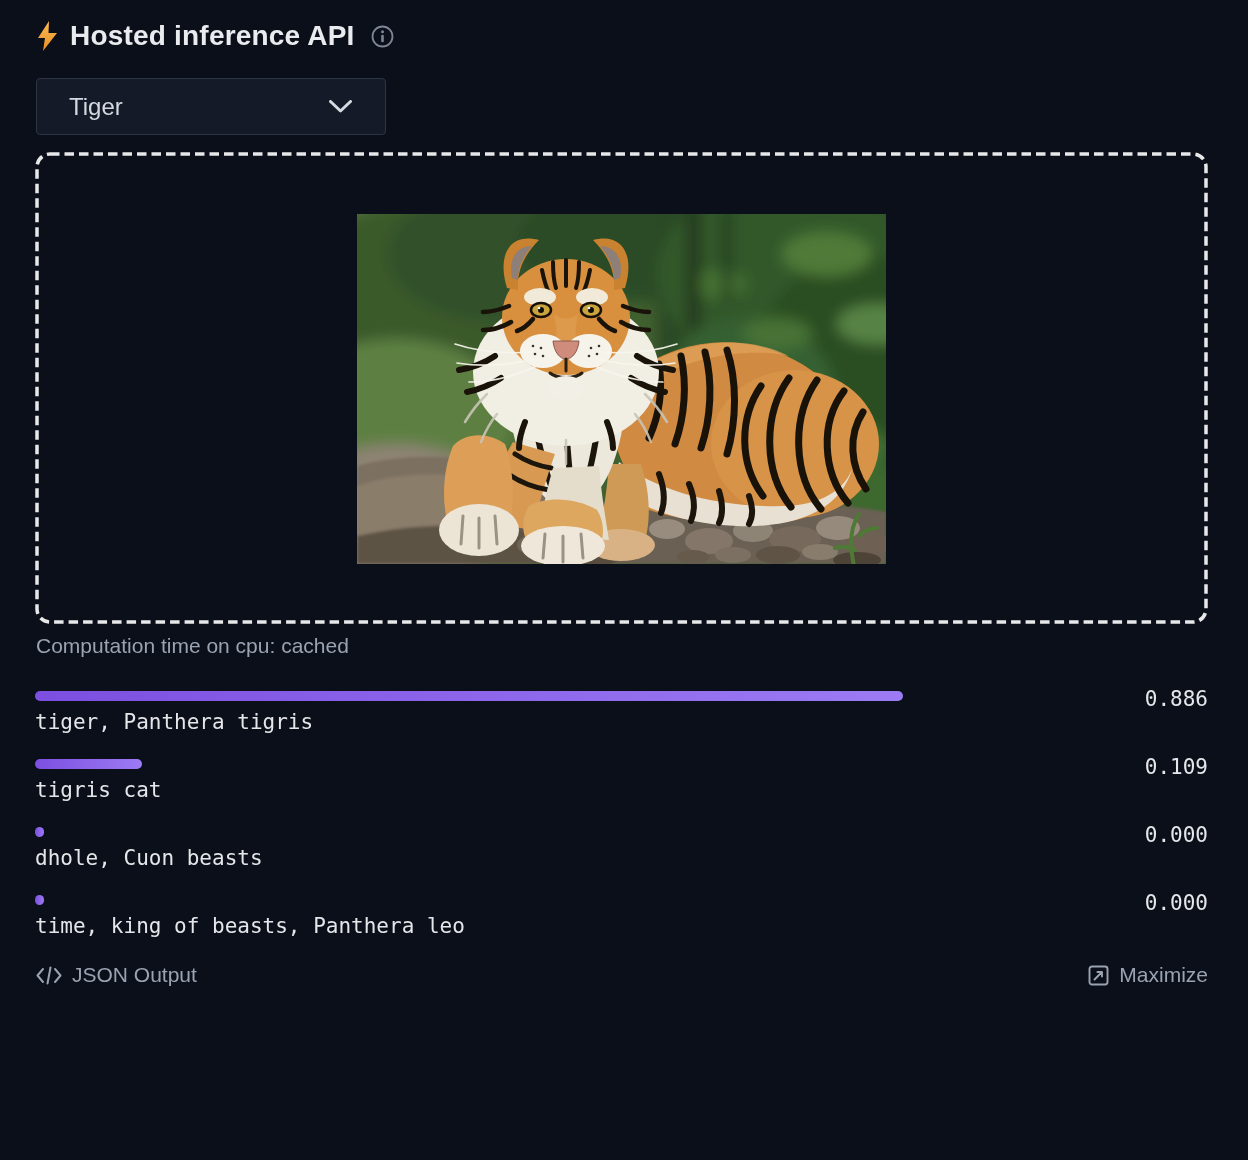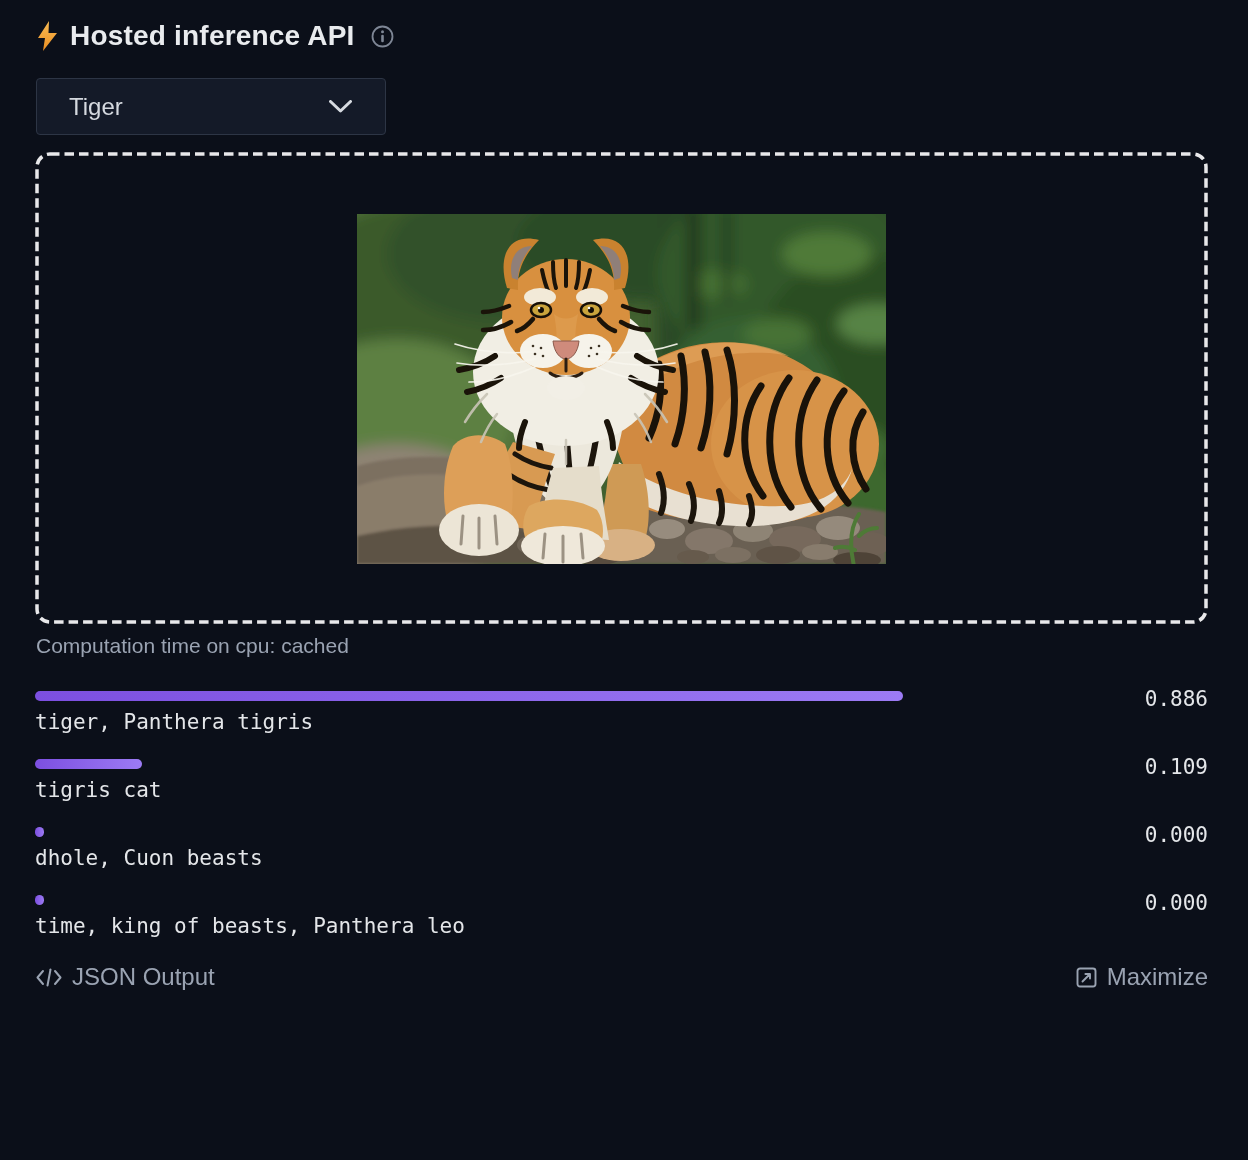--- a/index.html
+++ b/index.html
@@ -63,21 +63,21 @@
     font-size:21px;color:var(--mono-text);white-space:nowrap;
   }
   .row-value{
     width:193px;text-align:right;flex:none;
     font-family:"DejaVu Sans Mono",monospace;font-size:21px;line-height:1.1;
     color:var(--mono-text);margin-top:-3px;
   }
 
   
   .footer{display:flex;align-items:center;justify-content:space-between;margin:13px 40px 0 36px;}
-  .foot-btn{display:flex;align-items:center;gap:10px;color:var(--secondary-text);font-size:24px;cursor:pointer;}
+  .foot-btn{display:flex;align-items:center;gap:10px;color:var(--secondary-text);font-size:21px;cursor:pointer;}
   .code-ic{width:26px;height:19px;display:block;}
   .max-ic{width:21px;height:21px;display:block;}
 </style>
 </head>
 <body>
 
 <div class="widget">
 
   <div class="hdr">
     <span>

